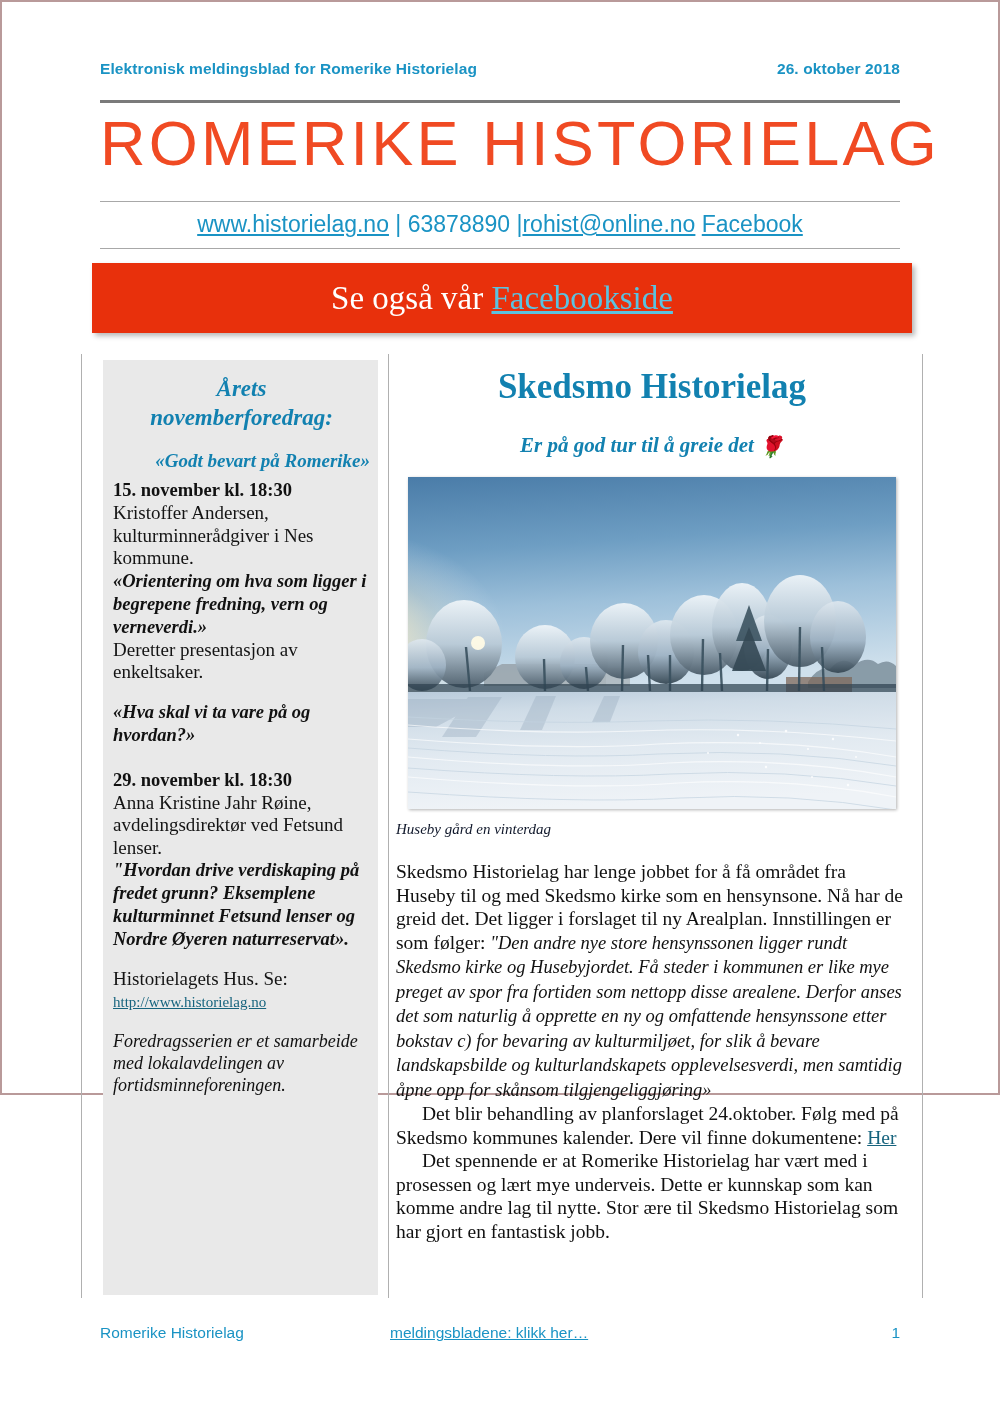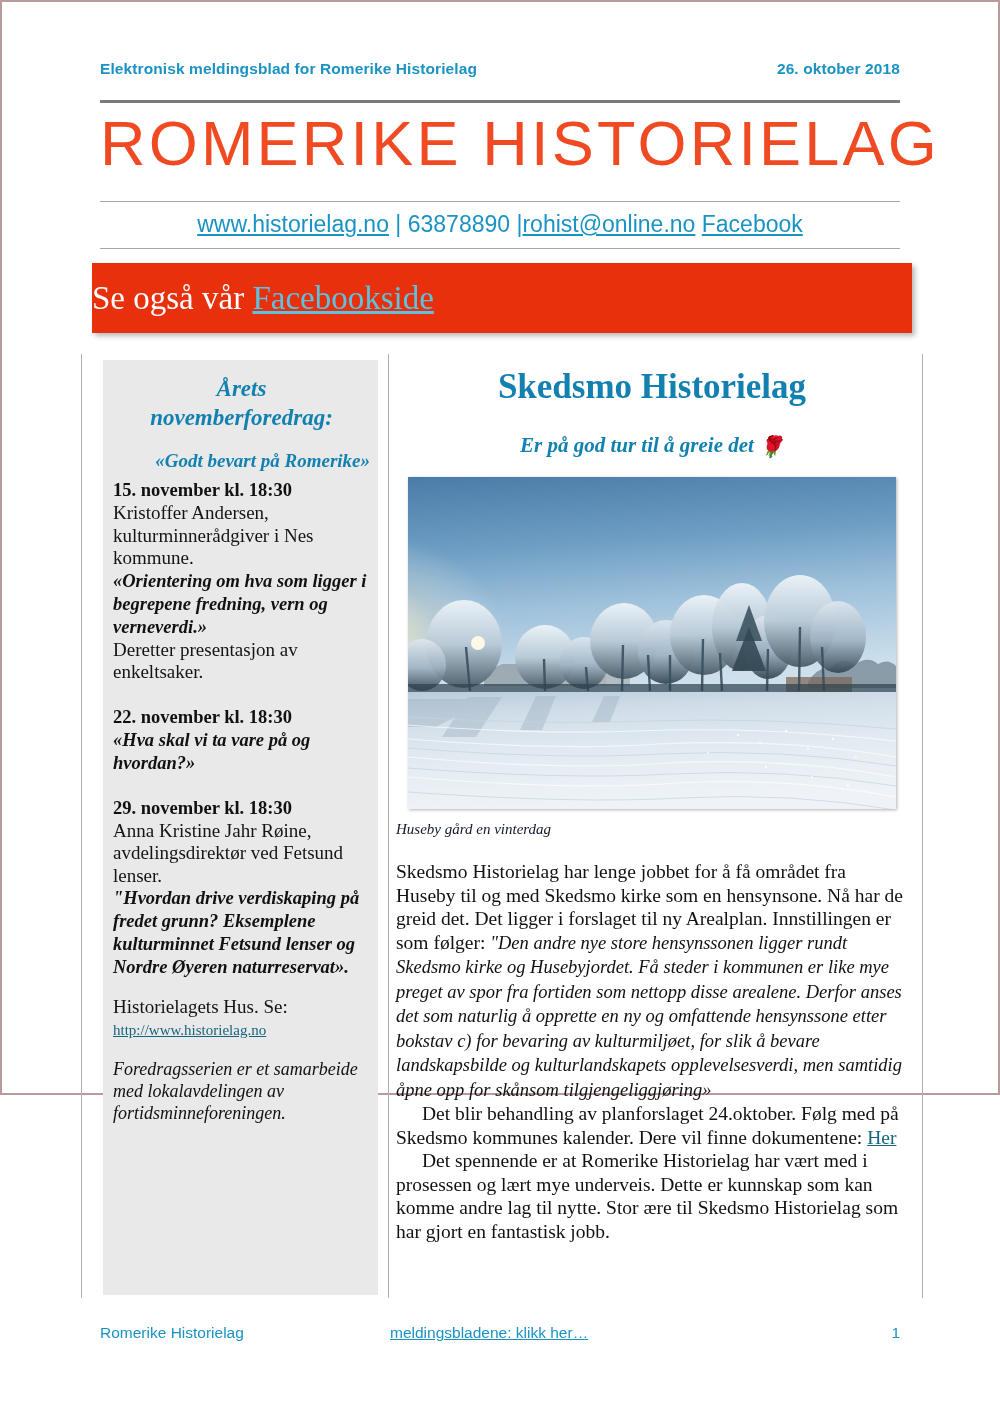--- a/index.html
+++ b/index.html
@@ -95,21 +95,21 @@
   
   .fb-banner {
     position: absolute;
     left: 90px; top: 261px;
     width: 820px;
     height: 70px;
     background: #e8300c;
     box-shadow: 3px 3px 5px rgba(0,0,0,0.28);
     display: flex;
     align-items: center;
-    justify-content: flex-start;
+    justify-content: center;
   }
   .fb-banner-text {
     font-family: "Liberation Serif", serif;
     font-size: 33px;
     color: #ffffff;
     white-space: nowrap;
   }
   .fb-banner-text a {
     color: #5bc2e0;
     text-decoration: underline;
@@ -312,21 +312,20 @@
     <div class="sb-head">novemberforedrag:</div>
     <div class="sb-head2">«Godt bevart på Romerike»</div>
 
     <div class="sb-date">15. november kl. 18:30</div>
     <div class="sb-body">Kristoffer Andersen, kulturminnerådgiver i Nes kommune.</div>
     <div class="sb-quote">«Orientering om hva som ligger i begrepene fredning, vern og verneverdi.»</div>
     <div class="sb-body">Deretter presentasjon av enkeltsaker.</div>
 
     <div class="sb-gap"></div>
 
-    <div class="sb-date">22. november kl. 18:30</div>
     <div class="sb-quote">«Hva skal vi ta vare på og hvordan?»</div>
 
     <div class="sb-gap"></div>
 
     <div class="sb-date">29. november kl. 18:30</div>
     <div class="sb-body">Anna Kristine Jahr Røine, avdelingsdirektør ved Fetsund lenser.</div>
     <div class="sb-quote">"Hvordan drive verdiskaping på fredet grunn? Eksemplene kulturminnet Fetsund lenser og Nordre Øyeren naturreservat».</div>
 
     <div class="sb-gap"></div>
 

